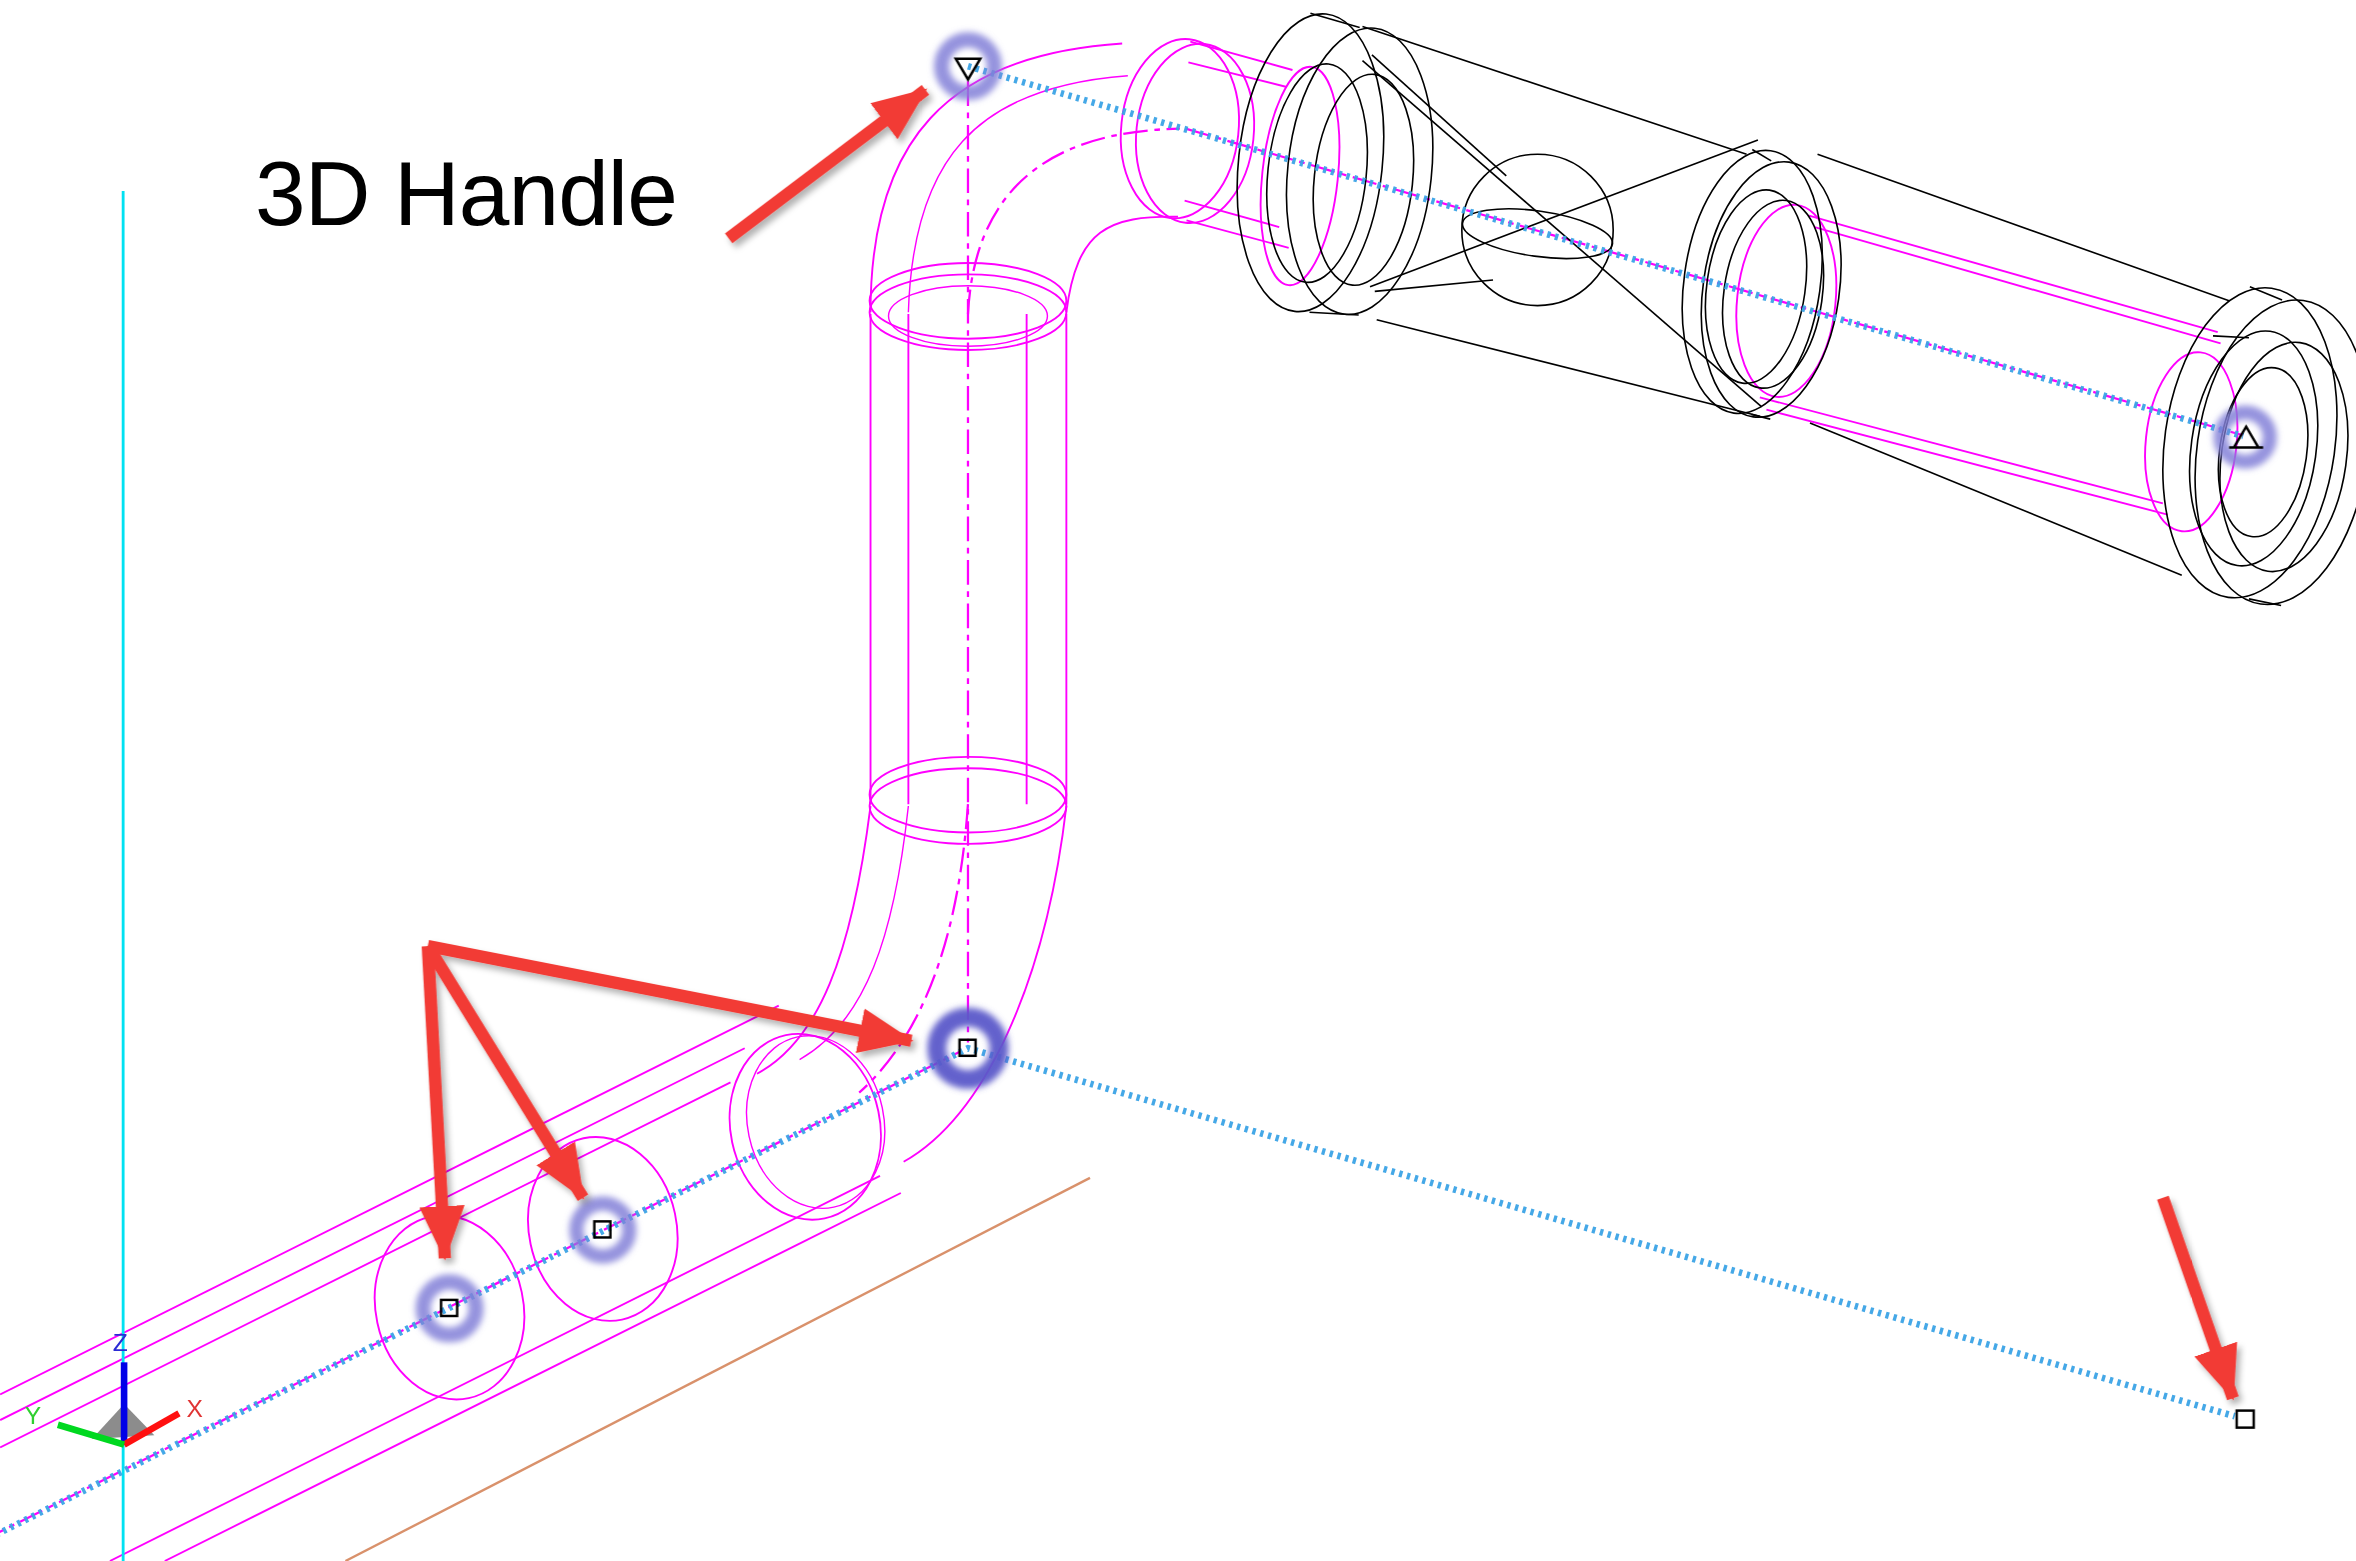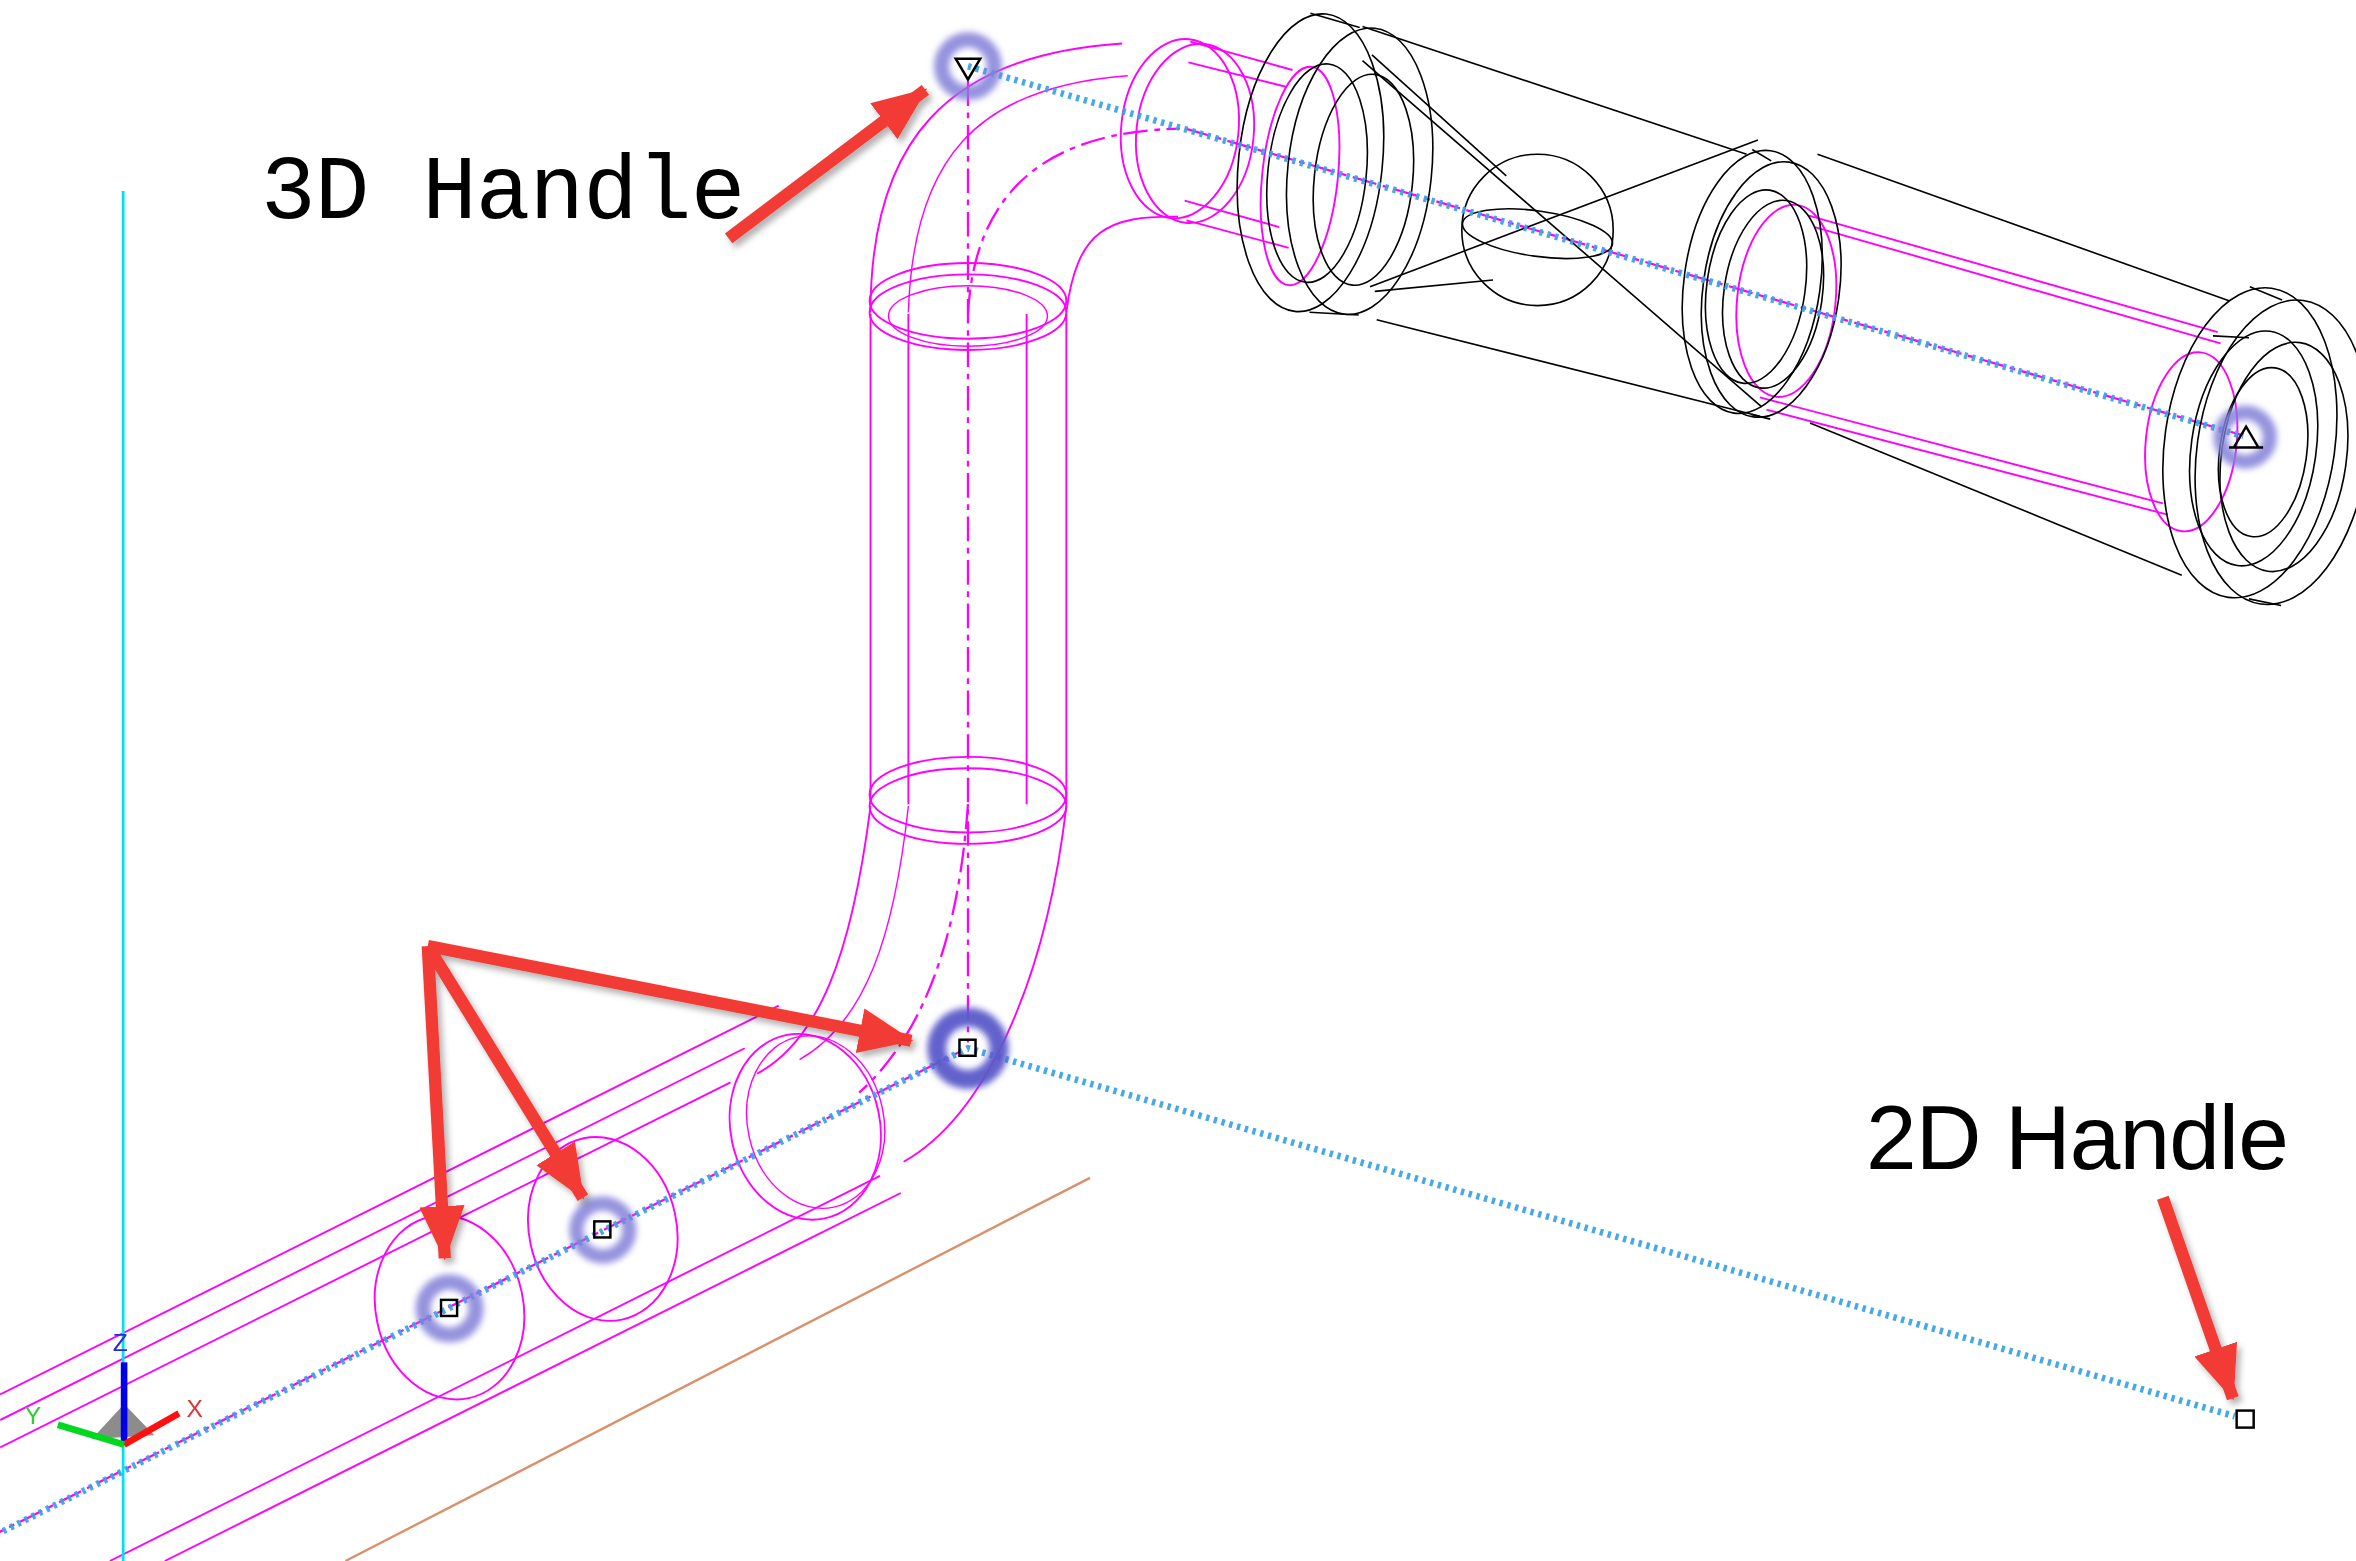--- a/index.html
+++ b/index.html
@@ -1,21 +1,21 @@
 <!DOCTYPE html>
 <html style="--pipe-magenta: #FF00FF; --wireframe-black: #000000; --route-line-blue: #3BA3E6; --construction-cyan: #00E1F2; --reference-orange: #D9916B; --grip-ring-purple: #8280D8; --grip-ring-purple-dark: #5B59C9; --annotation-arrow-red: #F23B36; --axis-x-red: #FF1010; --axis-y-green: #00D820; --axis-z-blue: #0000E8; --ucs-triangle-gray: #8C8C8C; --label-text-black: #000000;font-size:15px"><head>
 <meta charset="utf-8">
 <style>
   html,body{margin:0;padding:0;background:#ffffff;}
   body{width:2356px;height:1561px;overflow:hidden;font-family:"Liberation Sans",sans-serif;}
   .stage{position:relative;width:2356px;height:1561px;background:#fff;}
   svg{position:absolute;left:0;top:0;}
   .label{position:absolute;color:var(--label-text-black);font-size:91px;line-height:1;
          letter-spacing:-0.9px;white-space:nowrap;font-weight:400;}
-  #label-3d{left:261px;top:148px;font-family:Liberation Mono, monospace;}
+  #label-3d{left:255px;top:148px;}
   #label-combined{left:290px;top:810px;}
   #label-2d{left:1866px;top:1092px;}
   .mg{stroke:var(--pipe-magenta);fill:none;stroke-width:2;}
   .mgt{stroke:var(--pipe-magenta);fill:none;stroke-width:1.5;}
   .cl{stroke:var(--pipe-magenta);fill:none;stroke-width:2.4;stroke-dasharray:26 7 6 7;}
   .bk{stroke:var(--wireframe-black);fill:none;stroke-width:1.7;}
   .bl{stroke:var(--route-line-blue);fill:none;stroke-width:7;stroke-dasharray:3.5 5;opacity:.95;}
   .cy{stroke:var(--construction-cyan);fill:none;stroke-width:3;}
   .or{stroke:var(--reference-orange);fill:none;stroke-width:2.5;}
   .ring{fill:none;stroke:var(--grip-ring-purple);opacity:.85;}
@@ -174,16 +174,15 @@
   <g filter="url(#ds)">
     <line class="arrow" marker-end="url(#ah)" x1="770" y1="252" x2="978" y2="95"></line>
     <line class="arrow" marker-end="url(#ah)" x1="452" y1="1000" x2="470" y2="1330"></line>
     <line class="arrow" marker-end="url(#ah)" x1="452" y1="1000" x2="616" y2="1266"></line>
     <line class="arrow" marker-end="url(#ah)" x1="452" y1="1000" x2="963" y2="1100"></line>
     <line class="arrow" marker-end="url(#ah)" x1="2286" y1="1266" x2="2360" y2="1478"></line>
   </g>
 </svg>
 
 <div class="label" id="label-3d">3D Handle</div>
-<div class="label" id="label-2d">2D Handle</div>
 
 </div>
 
 
 </body></html>

